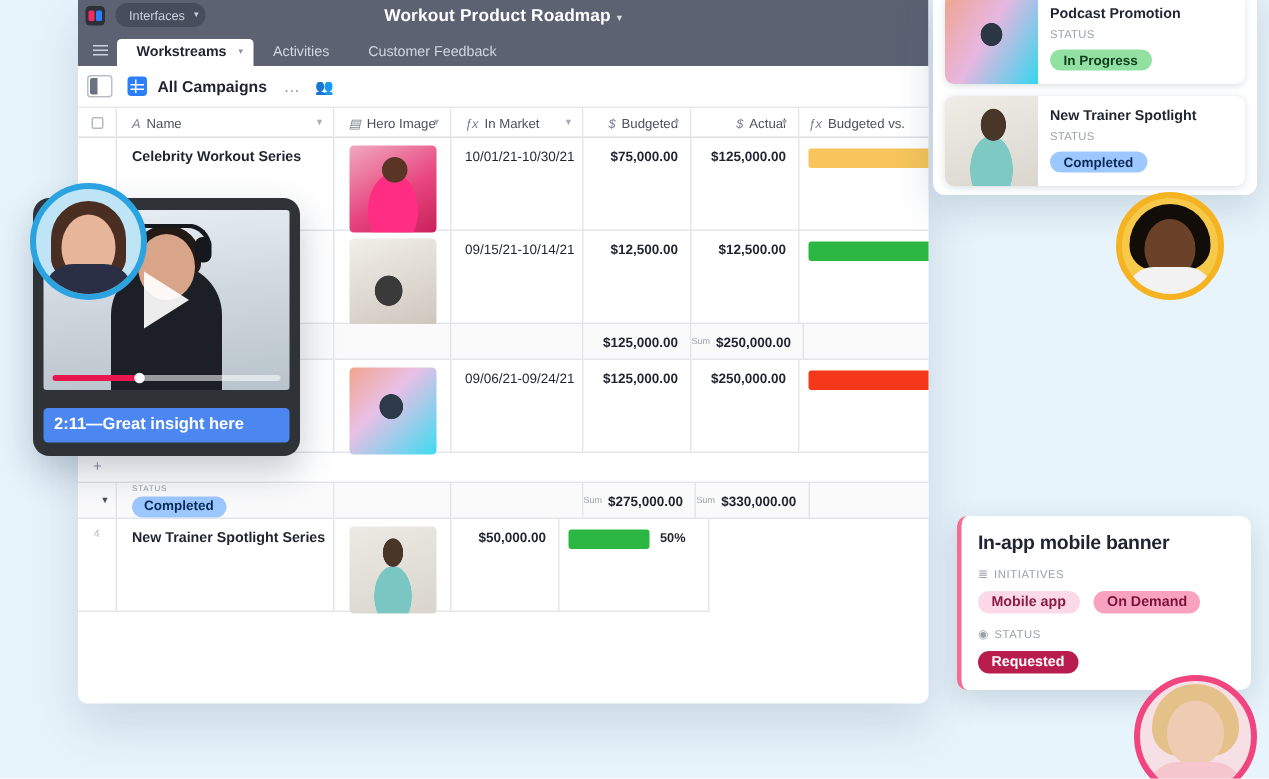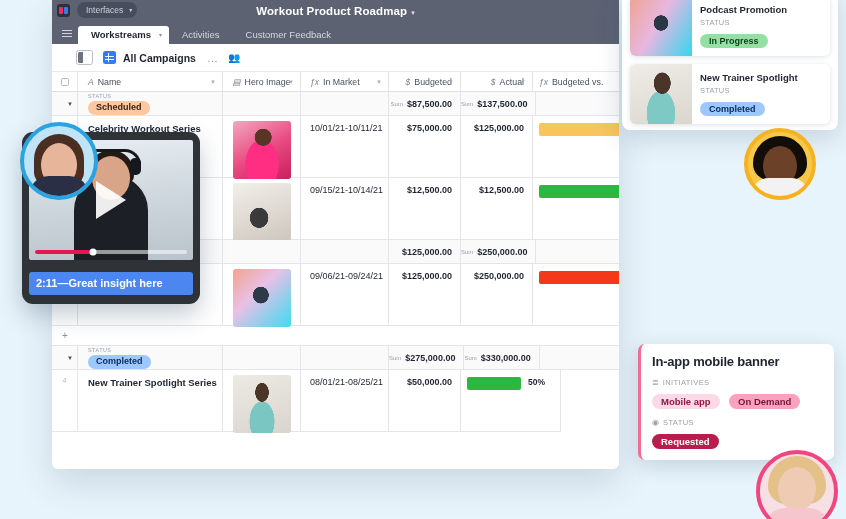--- a/index.html
+++ b/index.html
@@ -72,21 +72,21 @@
     border-radius:3px 3px 0 0; padding-right:18px; position:relative;
   }
   .tab.active:after{
     content:"▾"; position:absolute; right:7px; top:0; font-size:6px; font-weight:normal;
     color:#8c93a1;
   }
 
   
   .viewbar{
     height:28px; background:#fff; display:flex; align-items:center;
-    padding-left:24px; border-bottom:1px solid #e6e8eb;
+    padding-left:6px; border-bottom:1px solid #e6e8eb;
   }
   .sidebar-toggle{
     width:17px; height:15px; border:1px solid #b9bec7; border-radius:2.5px;
     position:relative; flex:0 0 17px;
   }
   .sidebar-toggle:before{
     content:""; position:absolute; left:1px; top:1px; bottom:1px; width:5px;
     background:#6b7280; border-radius:1.5px 0 0 1.5px;
   }
   .grid-icon{
@@ -373,54 +373,32 @@
         <div class="cell c-actual">
           <span class="col-ico">$</span>
           <span>Actual</span>
           <span class="caret">▼</span>
         </div>
         <div class="cell c-bvsa">
           <span class="col-ico">ƒx</span>
           <span>Budgeted vs.</span>
         </div>
       </div>
-      <div class="row grow">
-        <div class="cell c-gutter">
-          <span class="tri">▼</span>
-        </div>
-        <div class="cell c-name">
-          <span class="glabel">
-            <span class="k">STATUS</span>
-            <span class="pill pill-sched">Scheduled</span>
-          </span>
-        </div>
-        <div class="cell c-hero"></div>
-        <div class="cell c-market"></div>
-        <div class="cell c-budget">
-          <span class="sumlbl">Sum</span>
-          <span class="sumval">$87,500.00</span>
-        </div>
-        <div class="cell c-actual">
-          <span class="sumlbl">Sum</span>
-          <span class="sumval">$137,500.00</span>
-        </div>
-        <div class="cell c-bvsa"></div>
-      </div>
       <div class="row drow">
         <div class="cell c-gutter">
           <span class="rownum"></span>
         </div>
         <div class="cell c-name">
           <span class="rname">Celebrity Workout Series</span>
         </div>
         <div class="cell c-hero">
           <div class="thumb th1"></div>
         </div>
         <div class="cell c-market">
-          <span>10/01/21-10/11/21</span>
+          <span>10/01/21-10/30/21</span>
         </div>
         <div class="cell c-budget">
           <span class="money">$75,000.00</span>
         </div>
         <div class="cell c-actual">
           <span class="money">$125,000.00</span>
         </div>
         <div class="cell c-bvsa">
           <span class="bar" style="width:84px;background:#f7c55b;"></span>
           <span class="pct"></span>
@@ -517,23 +495,20 @@
       </div>
       <div class="row drow">
         <div class="cell c-gutter">
           <span class="rownum">4</span>
         </div>
         <div class="cell c-name">
           <span class="rname">New Trainer Spotlight Series</span>
         </div>
         <div class="cell c-hero">
           <div class="thumb th4"></div>
-        </div>
-        <div class="cell c-market">
-          <span>08/01/21-08/25/21</span>
         </div>
         <div class="cell c-budget">
           <span class="money">$50,000.00</span>
         </div>
         <div class="cell c-bvsa">
           <span class="bar" style="width:54px;background:#2bb742;"></span>
           <span class="pct">50%</span>
         </div>
       </div>
     </div>

